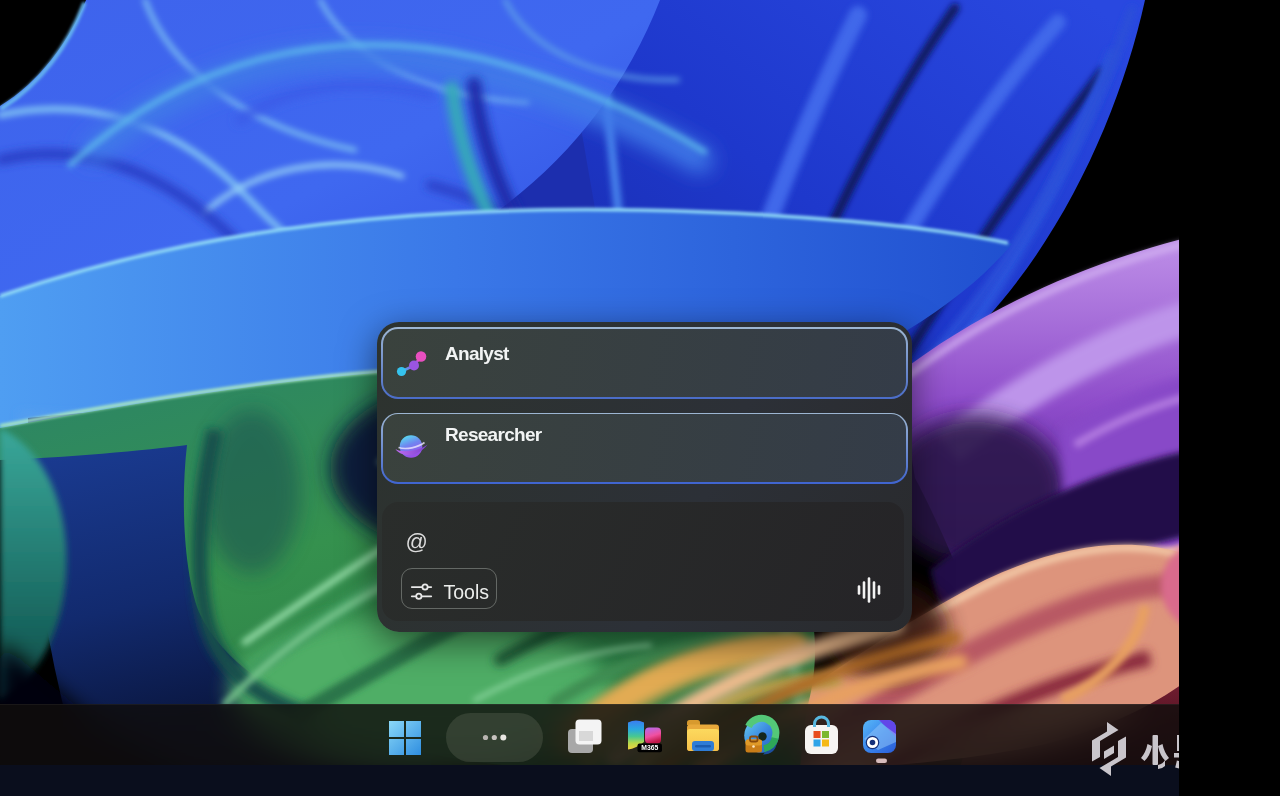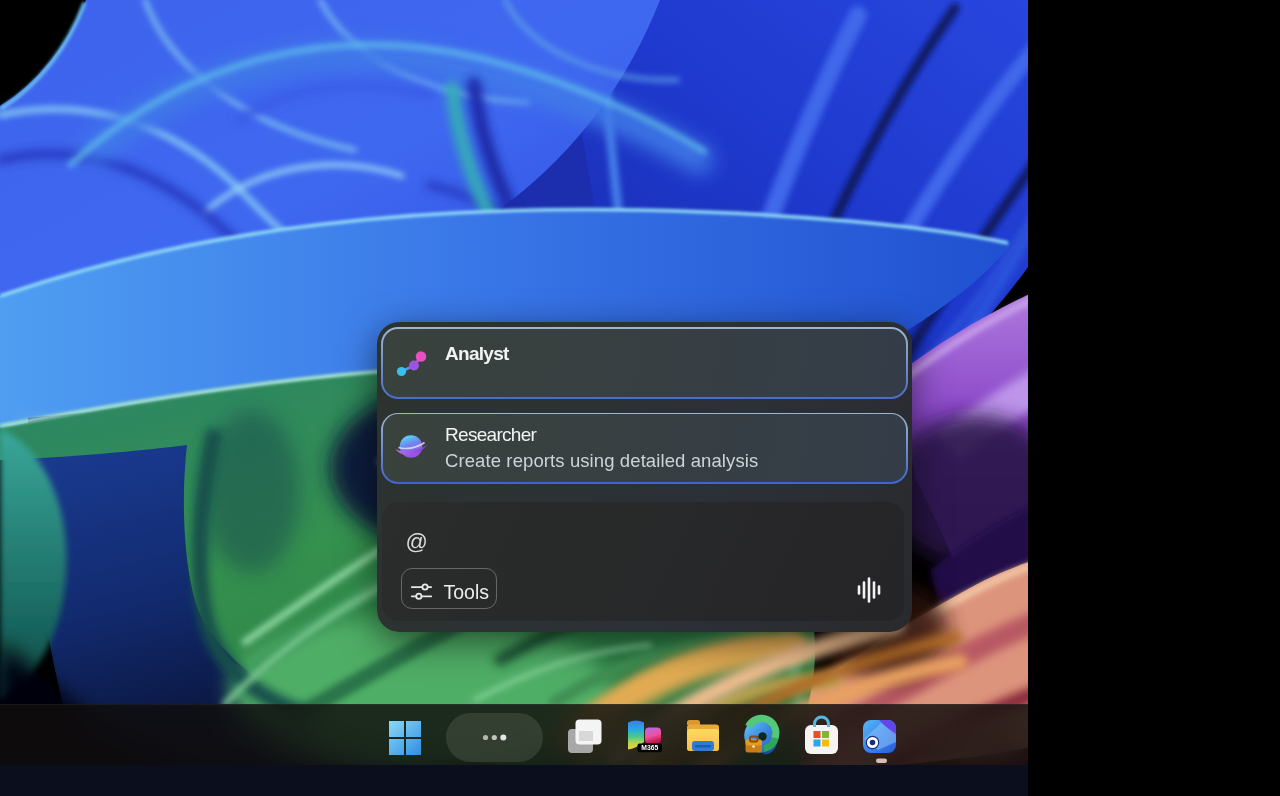--- a/index.html
+++ b/index.html
@@ -1,17 +1,17 @@
 <!DOCTYPE html>
 <html><head>
 <meta charset="utf-8">
 <style>
   html,body{margin:0;padding:0;width:1280px;height:796px;overflow:hidden;background:#000;
     font-family:"Liberation Sans", sans-serif;}
-  #stage{position:relative;width:1028px;height:796px;overflow:hidden;}
+  #stage{position:relative;width:1179px;height:796px;overflow:hidden;}
   #wall{position:absolute;left:0;top:0;z-index:0;}
   #bar{position:absolute;left:0;top:704px;width:1280px;height:61px;background:rgba(16,14,12,0.82);z-index:2;border-top:1px solid rgba(255,255,255,0.05);-webkit-backdrop-filter:blur(16px);backdrop-filter:blur(16px);}
   #strip{position:absolute;left:0;top:765px;width:1280px;height:31px;background:#0a0e1d;z-index:2;}
   #icons{position:absolute;left:0;top:0;z-index:3;}
   .abs{position:absolute;}
 </style>
 </head>
 <body>
 <div id="stage">
 <svg id="wall" width="1280" height="796" viewBox="0 0 1280 796">
@@ -221,22 +221,21 @@
       </linearGradient>
       <linearGradient id="lring" x1="0" y1="0" x2="1" y2="0">
         <stop offset="0" stop-color="#c06df0"></stop>
             <stop offset="1" stop-color="#7a3fd0"></stop>
       </linearGradient>
     </defs>
     <circle cx="18" cy="16.5" r="11.3" fill="url(#lr)"></circle>
     <path d="M2.5,19 C8,23 26,21.5 34.5,14.5 C30,20.5 24,24.5 17,25 C10,25.5 4.5,22.5 2.5,19 Z" fill="url(#lring)"></path>
     <path d="M5.5,17.5 C13,20 25,17.5 31.5,12.5" fill="none" stroke="#eee9ff" stroke-width="1.7" opacity="0.78"></path>
   </svg>
-  <div class="abs" style="left:68px;top:102px;font-size:19px;line-height:21px;font-weight:normal;color:#f2f4f4;letter-spacing:-0.7px;">Researcher</div>
-  <div class="abs" style="left:68px;top:127.5px;font-size:18.5px;line-height:21px;color:#ccd4d8;letter-spacing:0.1px;">Create reports using detailed analysis</div>
+  <div class="abs" style="left:68px;top:102px;font-size:19px;line-height:21px;font-weight:bold;color:#f2f4f4;letter-spacing:-0.7px;">Researcher</div>
 
   <div class="abs" style="left:28.5px;top:207px;font-size:22px;color:#dcdcdc;">@</div>
 
   <div class="abs" style="left:23.5px;top:246px;width:94px;height:39px;border-radius:11px;border:1.5px solid rgba(160,165,160,0.5);"></div>
   <svg class="abs" style="left:32.5px;top:257px;" width="23" height="24" viewBox="0 0 26 24">
     <g stroke="#e8e8e8" stroke-width="2" fill="none" stroke-linecap="round">
       <line x1="2" y1="7.5" x2="24" y2="7.5"></line>
       <line x1="2" y1="18" x2="24" y2="18"></line>
       <circle cx="17" cy="7.5" r="3" fill="#2a2d2b"></circle>
       <circle cx="10" cy="18" r="3" fill="#2a2d2b"></circle>

